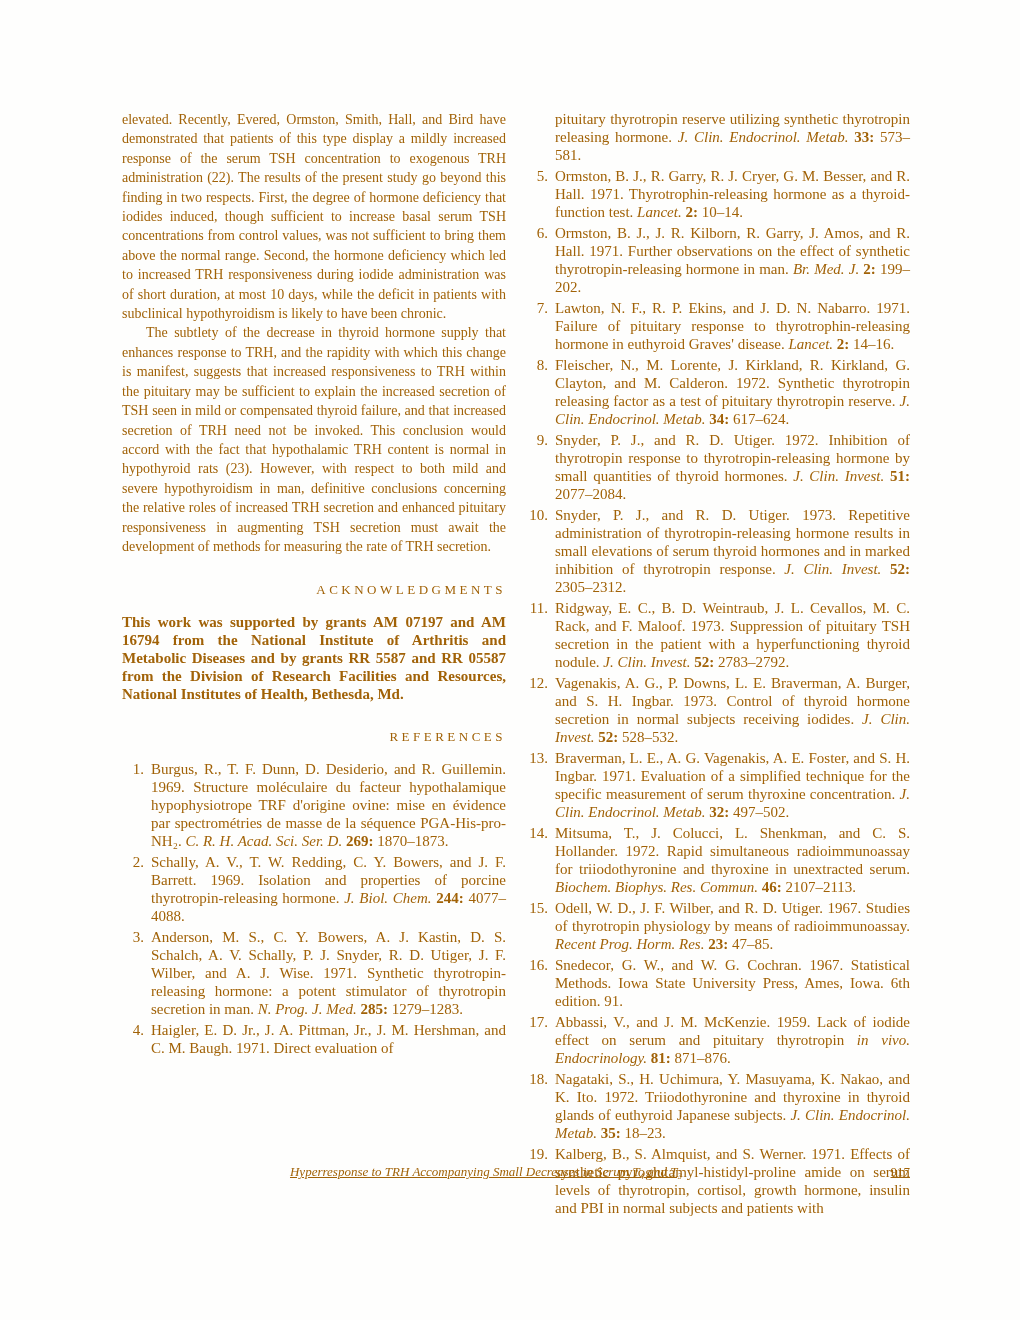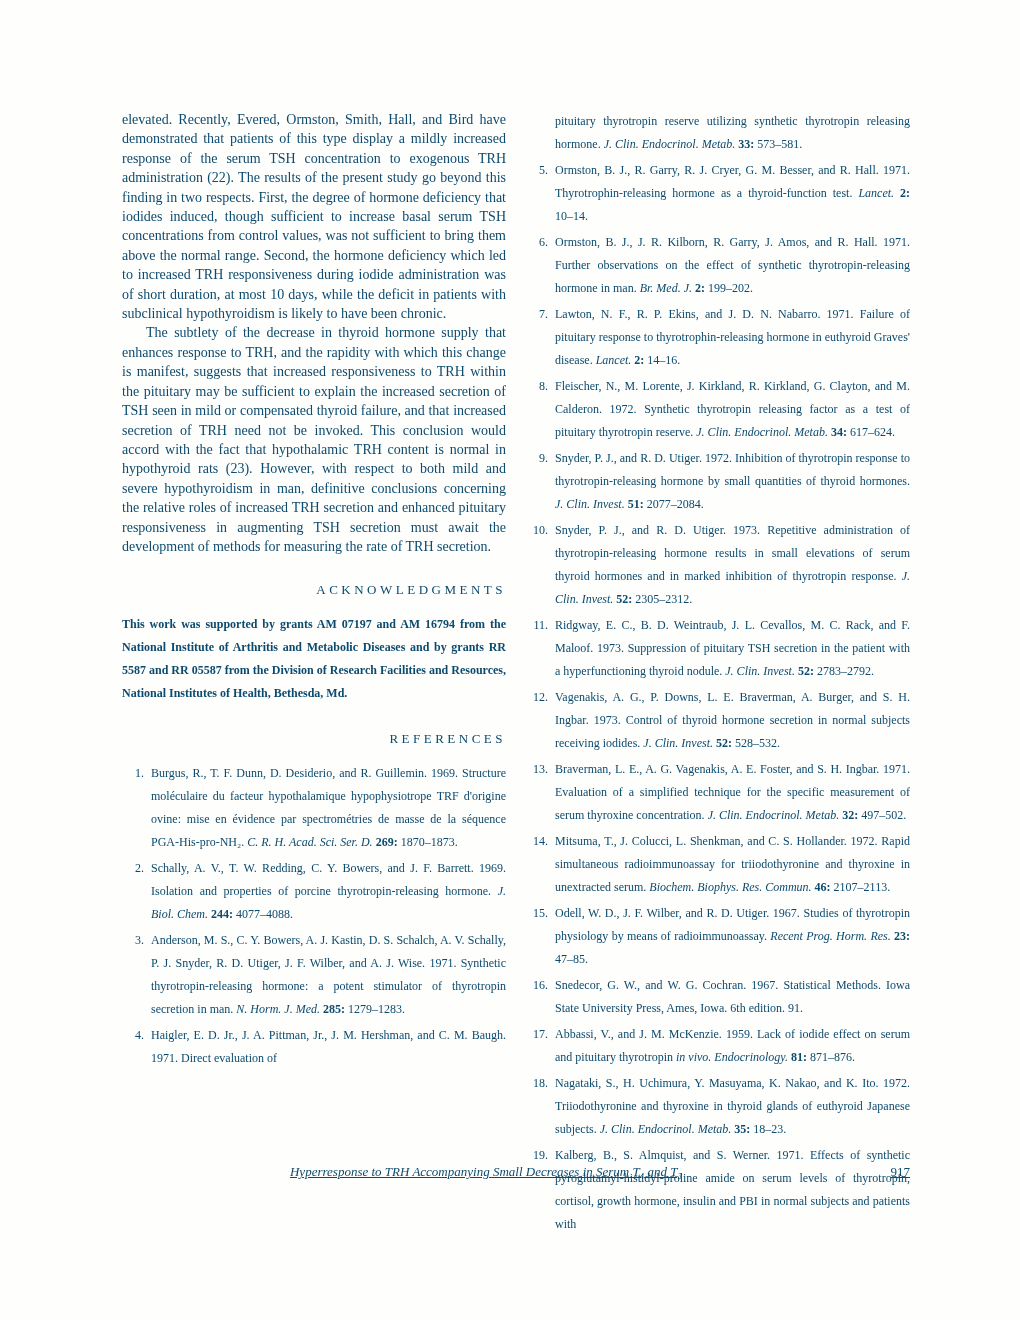--- a/index.html
+++ b/index.html
@@ -1,21 +1,21 @@
 <!DOCTYPE html>
 <html><head>
 <meta charset="utf-8">
 <style>
   html, body { margin: 0; padding: 0; background: #e9e9e9; }
   .page {
     position: relative;
     width: 1020px;
     height: 1320px;
     background: #fefefdff;
-    color: #0c4a6e;
+    color: #a16207;
     font-family: "Liberation Serif", "DejaVu Serif", serif;
     overflow: hidden;
     margin: 0 auto;
   }
   .columns {
     position: absolute;
     left: 122px;
     top: 110px;
     width: 788px;
     display: flex;
@@ -30,22 +30,22 @@
   }
   .indent { text-indent: 24px; }
   .section-heading {
     font-size: 13px;
     font-weight: 400;
     letter-spacing: 3.5px;
     text-align: right;
     margin: 26px 0 15px 0;
   }
   .small {
-    font-size: 12px;
-    line-height: 23px;
+    font-size: 15px;
+    line-height: 18px;
   }
   .ack {
     text-align: justify;
     text-indent: 24px;
     margin: 0;
   }
   .ref {
     display: flex;
     margin: 0 0 3px 0;
   }
@@ -103,21 +103,21 @@
       <div class="ref small">
         <span class="ref-num">1.</span>
         <span class="ref-body"><span>Burgus, R., T. F. Dunn, D. Desiderio, and R. Guillemin. 1969. Structure moléculaire du facteur hypothalamique hypophysiotrope TRF d'origine ovine: mise en évidence par spectrométries de masse de la séquence PGA-His-pro-NH₂. </span><span class="it">C. R. H. Acad. Sci. Ser. D. </span><span class="bd">269:</span><span> 1870–1873.</span></span>
       </div>
       <div class="ref small">
         <span class="ref-num">2.</span>
         <span class="ref-body"><span>Schally, A. V., T. W. Redding, C. Y. Bowers, and J. F. Barrett. 1969. Isolation and properties of porcine thyrotropin-releasing hormone. </span><span class="it">J. Biol. Chem. </span><span class="bd">244:</span><span> 4077–4088.</span></span>
       </div>
       <div class="ref small">
         <span class="ref-num">3.</span>
-        <span class="ref-body"><span>Anderson, M. S., C. Y. Bowers, A. J. Kastin, D. S. Schalch, A. V. Schally, P. J. Snyder, R. D. Utiger, J. F. Wilber, and A. J. Wise. 1971. Synthetic thyrotropin-releasing hormone: a potent stimulator of thyrotropin secretion in man. </span><span class="it">N. Horm. J. Med. </span><span class="bd">285:</span><span> 1279–1283.</span></span>
+        <span class="ref-body"><span>Anderson, M. S., C. Y. Bowers, A. J. Kastin, D. S. Schalch, A. V. Schally, P. J. Snyder, R. D. Utiger, J. F. Wilber, and A. J. Wise. 1971. Synthetic thyrotropin-releasing hormone: a potent stimulator of thyrotropin secretion in man. </span><span class="it">N. Prog. J. Med. </span><span class="bd">285:</span><span> 1279–1283.</span></span>
       </div>
       <div class="ref small">
         <span class="ref-num">4.</span>
         <span class="ref-body"><span>Haigler, E. D. Jr., J. A. Pittman, Jr., J. M. Hershman, and C. M. Baugh. 1971. Direct evaluation of</span></span>
       </div>
     </div>
 
     <div class="column">
       <p class="ref-cont small"><span>pituitary thyrotropin reserve utilizing synthetic thyrotropin releasing hormone. </span><span class="it">J. Clin. Endocrinol. Metab. </span><span class="bd">33:</span><span> 573–581.</span></p>
 

